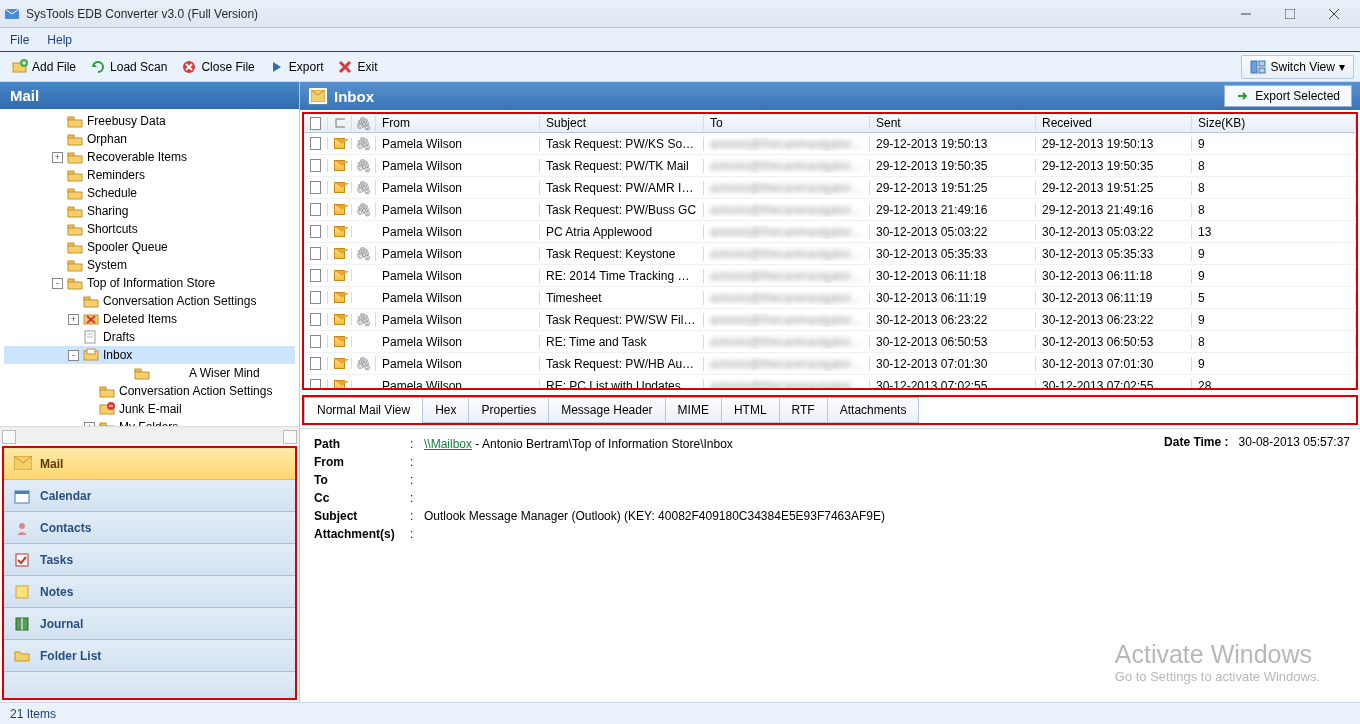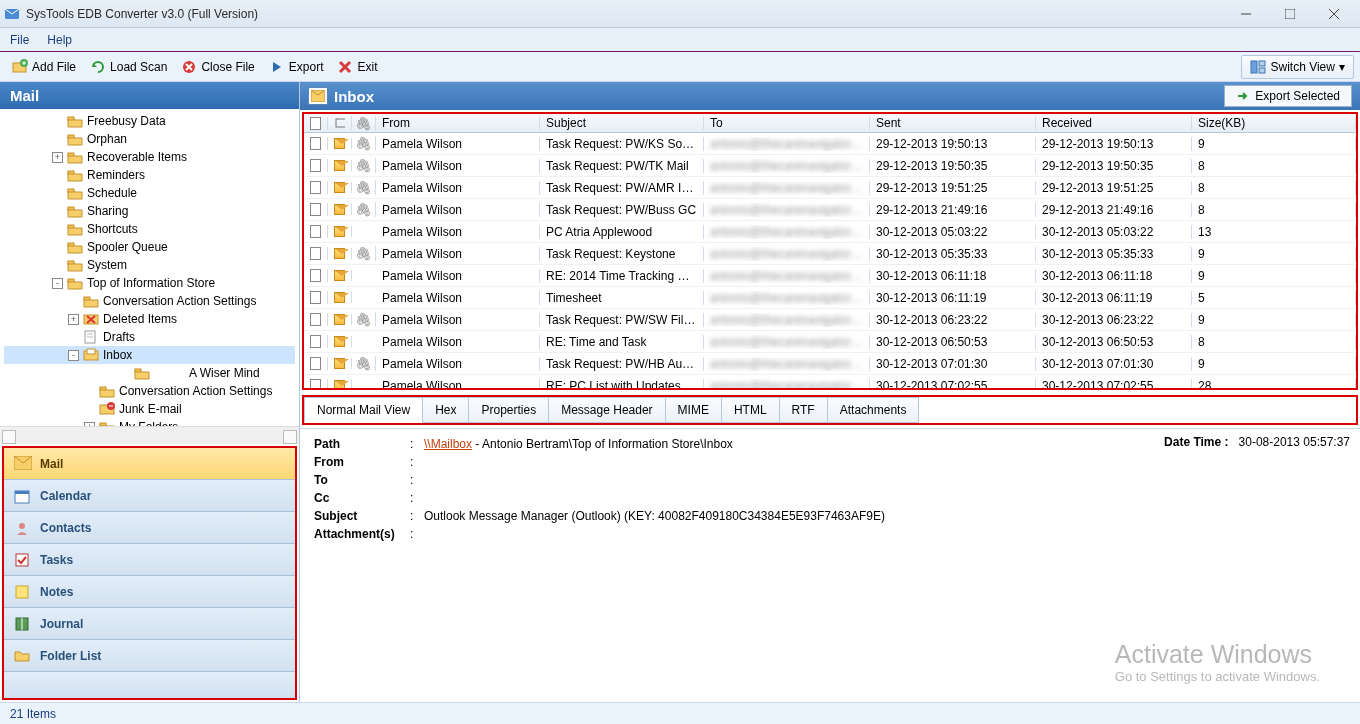--- a/index.html
+++ b/index.html
@@ -57,21 +57,21 @@
 .envelope::before{content:"";position:absolute;left:0;right:0;top:0;border-left:7px solid transparent;border-right:7px solid transparent;border-top:5px solid #e8a638;}
 .clip{color:#777;font-size:13px;}
 .tabs{margin:3px 2px; border:2px solid #d80000; display:flex;}
 .tab{border:1px solid #b8c8dc; background:linear-gradient(#fbfcfe,#ebf1f8); padding:5px 12px; margin-right:-1px; cursor:pointer;}
 .tab.active{background:#fff; border-bottom:1px solid #fff;}
 .detail{flex:0 0 auto; background:#fff; border-top:1px solid #d3dde8; padding:6px 10px; position:relative; height:274px;}
 .detail table{border-collapse:collapse;}
 .detail td{padding:2px 4px; vertical-align:top;}
 .detail .lbl{width:96px; font-weight:bold;}
 .detail .colon{width:14px;}
-.detail a{color:#c2410c; }
+.detail a{color:#15803d; }
 .watermark{position:absolute; right:40px; bottom:18px; color:#b8b8b8; text-align:left;}
 .watermark .w1{font-size:25px;}
 .watermark .w2{font-size:13px;}
 .status{height:22px; background:#eaf2fb; border-top:1px solid #c9d7e8; display:flex; align-items:center; padding:0 10px; color:#1a3e7a;}
 .folder-ic{display:inline-block;}
 .folder-ic svg{display:block;}
 </style>
 </head>
 <body>
 

